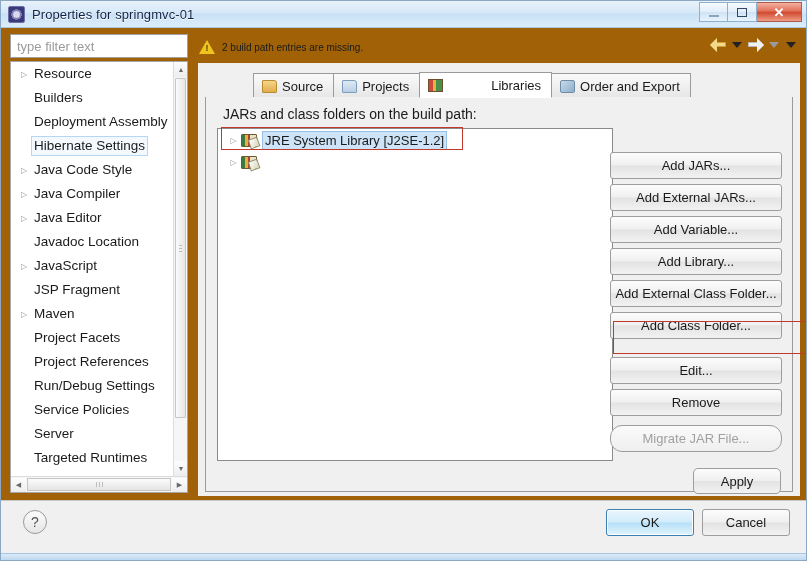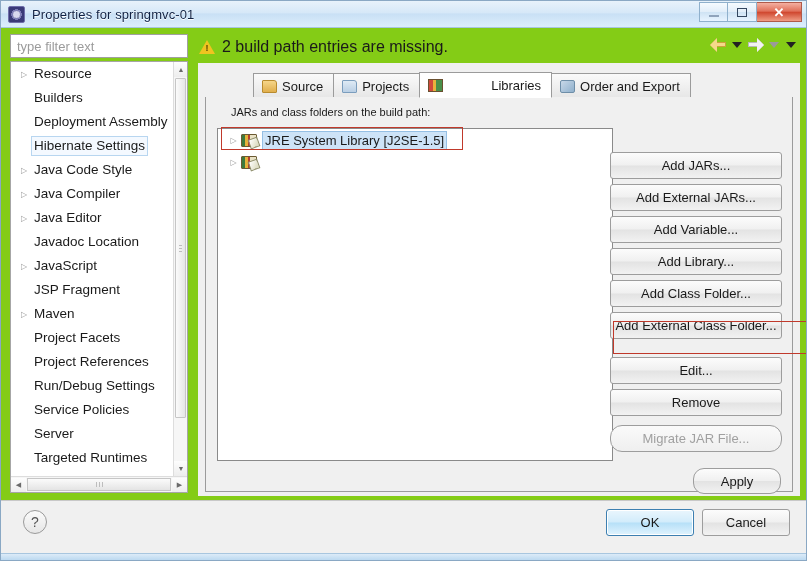--- a/index.html
+++ b/index.html
@@ -7,21 +7,21 @@
     margin: 0; padding: 0;
     width: 807px; height: 561px;
     font-family: "Liberation Sans", sans-serif;
     font-size: 12px;
     background: #ffffff;
     overflow: hidden;
   }
   #window {
     position: relative;
     width: 807px; height: 561px;
-    background: #84cc16;
+    background: #a16207;
     border: 1px solid #8aa8c4;
     overflow: hidden;
   }
 
   
   #titlebar {
     position: absolute; left: 0; top: 0; width: 805px; height: 27px;
     background: linear-gradient(to bottom, #e8f2fb 0%, #d6e8f8 45%, #c9e0f5 50%, #dceefc 100%);
     border-bottom: 1px solid #a8c6df;
     display: flex; align-items: center;
@@ -148,21 +148,21 @@
   #warn-icon::before {
     content: ""; position: absolute; left: 0; top: 0;
     border-left: 8px solid transparent; border-right: 8px solid transparent;
     border-bottom: 14px solid #f0c420;
   }
   #warn-icon::after {
     content: "!"; position: absolute; left: 0; right: 0; top: 3px;
     text-align: center; font-size: 9px; font-weight: bold; color: #5a4400;
     line-height: 11px;
   }
-  #msg-text { font-size: 16px; color: #1a1a1a; }
+  #msg-text { font-size: 10px; color: #1a1a1a; }
 
   #nav-tools {
     position: absolute; right: 8px; top: 36px; display: flex; align-items: center; gap: 3px;
   }
   .nav-arrow { width: 17px; height: 15px; position: relative; }
   .nav-arrow .shaft { position: absolute; top: 5px; width: 9px; height: 5px; }
   .nav-arrow .head {
     position: absolute; top: 1px; width: 0; height: 0;
     border-top: 7px solid transparent; border-bottom: 7px solid transparent;
   }
@@ -216,21 +216,21 @@
   .ico-order {
     background: linear-gradient(135deg,#c8d8e8,#8fb0cc);
     border: 1px solid #6e8ea8; border-radius: 2px;
   }
 
   #tabcontent {
     position: absolute; left: 7px; top: 34px; right: 7px; bottom: 4px;
     background: #f0f0f0; border: 1px solid #9b9b9b; border-top: none;
   }
   #content-label {
-    position: absolute; left: 25px; top: 9px; font-size: 11px; color: #1a1a1a;
+    position: absolute; left: 17px; top: 9px; font-size: 14px; color: #1a1a1a;
   }
   #listbox {
     position: absolute; left: 11px; top: 31px; width: 396px; bottom: 30px;
     background: #ffffff; border: 1px solid #8a8a8a; overflow: hidden;
   }
   .list-row {
     height: 22px; display: flex; align-items: center; padding-left: 8px;
     font-size: 13px; color: #1a1a1a; white-space: nowrap;
   }
   .list-row .tw { width: 15px; }
@@ -260,21 +260,21 @@
     font-size: 13px; color: #1a1a1a;
     display: flex; align-items: center; justify-content: center;
     font-family: "Liberation Sans", sans-serif;
   }
   .side-btn.gap-top { margin-top: 18px; }
   .side-btn.gap-top2 { margin-top: 9px; }
   .side-btn.disabled { color: #a0a0a0; background: linear-gradient(to bottom,#fafafa,#efefef); border-radius: 12px; }
 
   #apply-btn {
     position: absolute; right: 11px; bottom: -3px; width: 88px; height: 26px;
-    border: 1px solid #9d9d9d; border-radius: 11px;
+    border: 1px solid #9d9d9d; border-radius: 5px;
     background: linear-gradient(to bottom,#fcfcfc 0%, #f0f0f0 48%, #e3e3e3 52%, #f2f2f2 100%);
     font-size: 13px; color: #1a1a1a;
     display: flex; align-items: center; justify-content: center;
   }
 
   
   #footer-sep {
     position: absolute; left: 0; right: 0; bottom: 59px; height: 1px; background: #c8c8c8;
   }
   #footer {
@@ -464,35 +464,35 @@
         </div>
       </div>
 
     <div id="tabcontent">
       <div id="content-label">JARs and class folders on the build path:</div>
 
       <div id="listbox">
           <div class="list-row selected">
             <span class="tw">▷</span>
             <span class="lib-ico"></span>
-            <span class="row-label">JRE System Library [J2SE-1.5]</span>
+            <span class="row-label">JRE System Library [J2SE-1.2]</span>
           </div>
           <div class="list-row">
             <span class="tw">▷</span>
             <span class="lib-ico"></span>
           </div>
         </div>
 
       <div id="btn-col">
           <div class="side-btn">Add JARs...</div>
           <div class="side-btn">Add External JARs...</div>
           <div class="side-btn">Add Variable...</div>
           <div class="side-btn">Add Library...</div>
+          <div class="side-btn">Add External Class Folder...</div>
           <div class="side-btn">Add Class Folder...</div>
-          <div class="side-btn">Add External Class Folder...</div>
           <div class="side-btn gap-top">Edit...</div>
           <div class="side-btn">Remove</div>
           <div class="side-btn disabled gap-top2">Migrate JAR File...</div>
         </div>
 
       <div id="apply-btn">Apply</div>
     </div>
   </div>
 
   <div id="footer-sep"></div>

